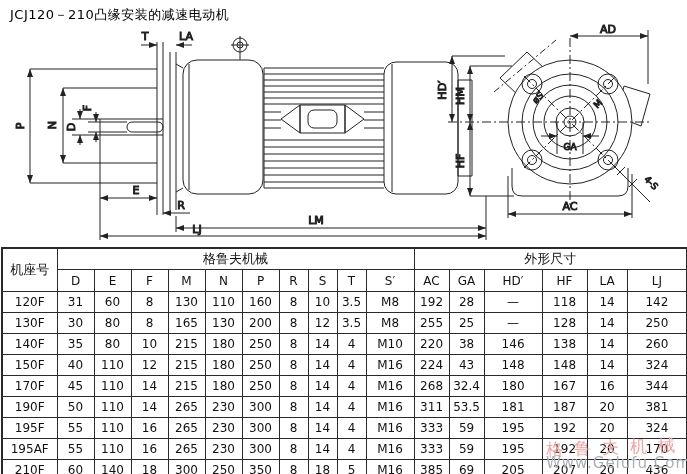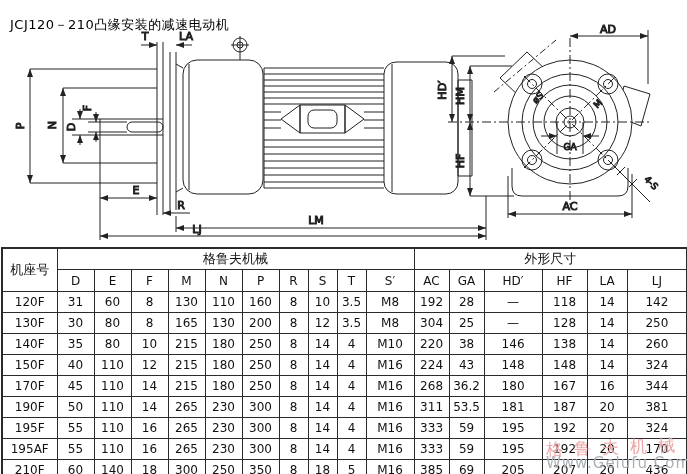--- a/index.html
+++ b/index.html
@@ -1,18 +1,18 @@
 <!DOCTYPE html>
 <html><head>
 <meta charset="utf-8">
 <style>
   html,body{margin:0;padding:0;background:#fff;}
   #page{position:relative;width:687px;height:474px;background:#fff;overflow:hidden;
         font-family:"DejaVu Sans","Liberation Sans",sans-serif;color:#111;}
-  #title{position:absolute;left:10px;top:16px;font-size:13px;color:#000;letter-spacing:0.5px;}
+  #title{position:absolute;left:10px;top:6px;font-size:13px;color:#000;letter-spacing:0.5px;}
   #drawing{position:absolute;left:0;top:24px;}
   #dims{position:absolute;left:1px;top:247px;border-collapse:collapse;table-layout:fixed;
         width:685px;font-size:12px;text-align:center;color:#111;border:2px solid #2a2a2a;}
   #dims th,#dims td{border:1px solid #2a2a2a;font-weight:normal;padding:0;overflow:hidden;
         white-space:nowrap;height:20px;line-height:20px;}
   #dims thead tr:first-child th{height:20px;font-size:13px;}
   #dims thead tr:last-child th{height:21px;}
   .wm-cn{position:absolute;left:546px;top:436px;font-size:17px;color:#eba6a6;
          letter-spacing:11px;white-space:nowrap;transform:rotate(-2deg);pointer-events:none;z-index:3;}
   .wm-url{position:absolute;left:546px;top:454px;font-size:15px;color:#a9b0b6;
@@ -276,21 +276,21 @@
           <td>30</td>
           <td>80</td>
           <td>8</td>
           <td>165</td>
           <td>130</td>
           <td>200</td>
           <td>8</td>
           <td>12</td>
           <td>3.5</td>
           <td>M8</td>
-          <td>304</td>
+          <td>255</td>
           <td>25</td>
           <td>—</td>
           <td>128</td>
           <td>14</td>
           <td>250</td>
         </tr>
         <tr>
           <td>140F</td>
           <td>35</td>
           <td>80</td>
@@ -334,21 +334,21 @@
           <td>110</td>
           <td>14</td>
           <td>215</td>
           <td>180</td>
           <td>250</td>
           <td>8</td>
           <td>14</td>
           <td>4</td>
           <td>M16</td>
           <td>268</td>
-          <td>36.2</td>
+          <td>32.4</td>
           <td>180</td>
           <td>167</td>
           <td>16</td>
           <td>344</td>
         </tr>
         <tr>
           <td>190F</td>
           <td>50</td>
           <td>110</td>
           <td>14</td>

